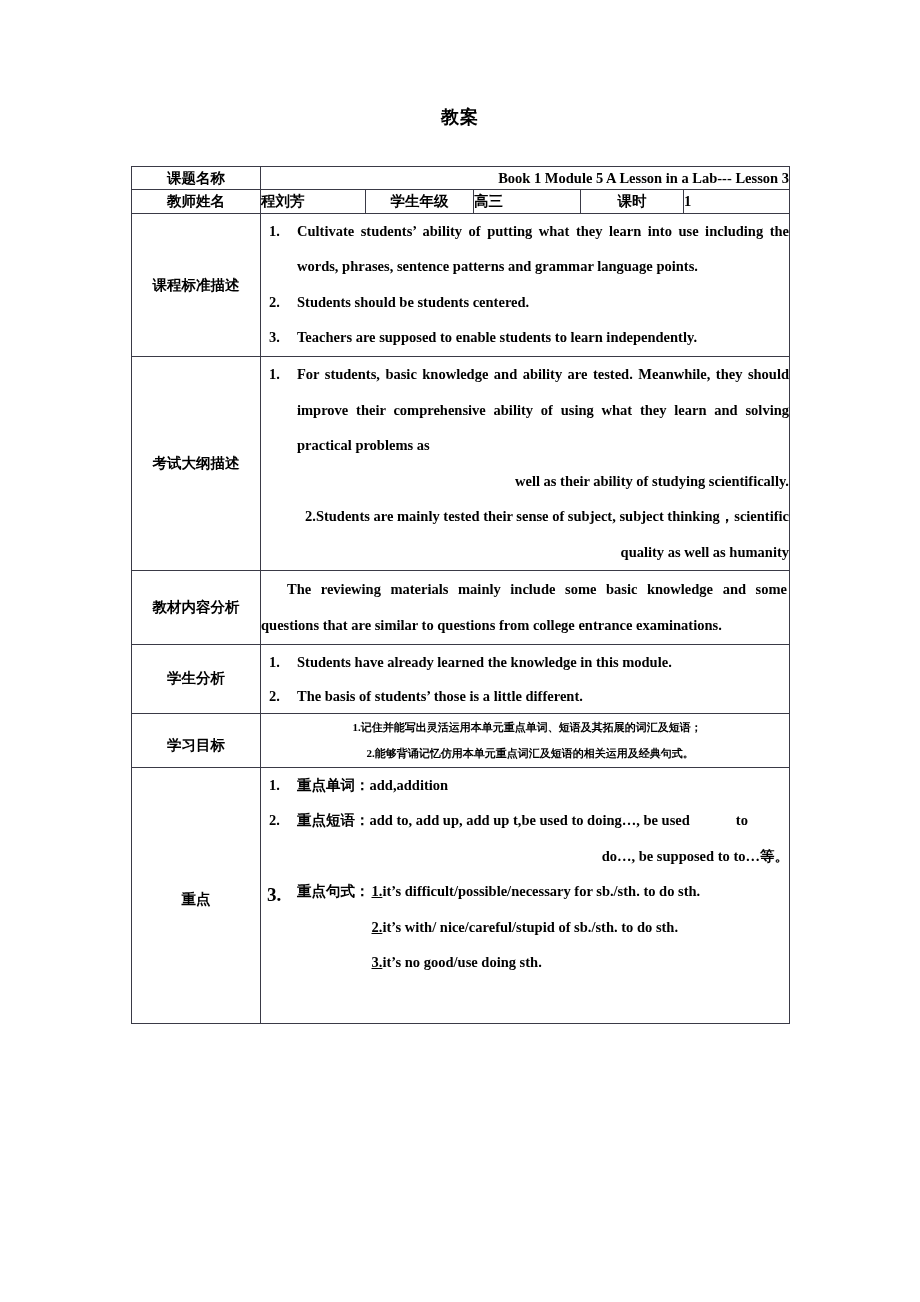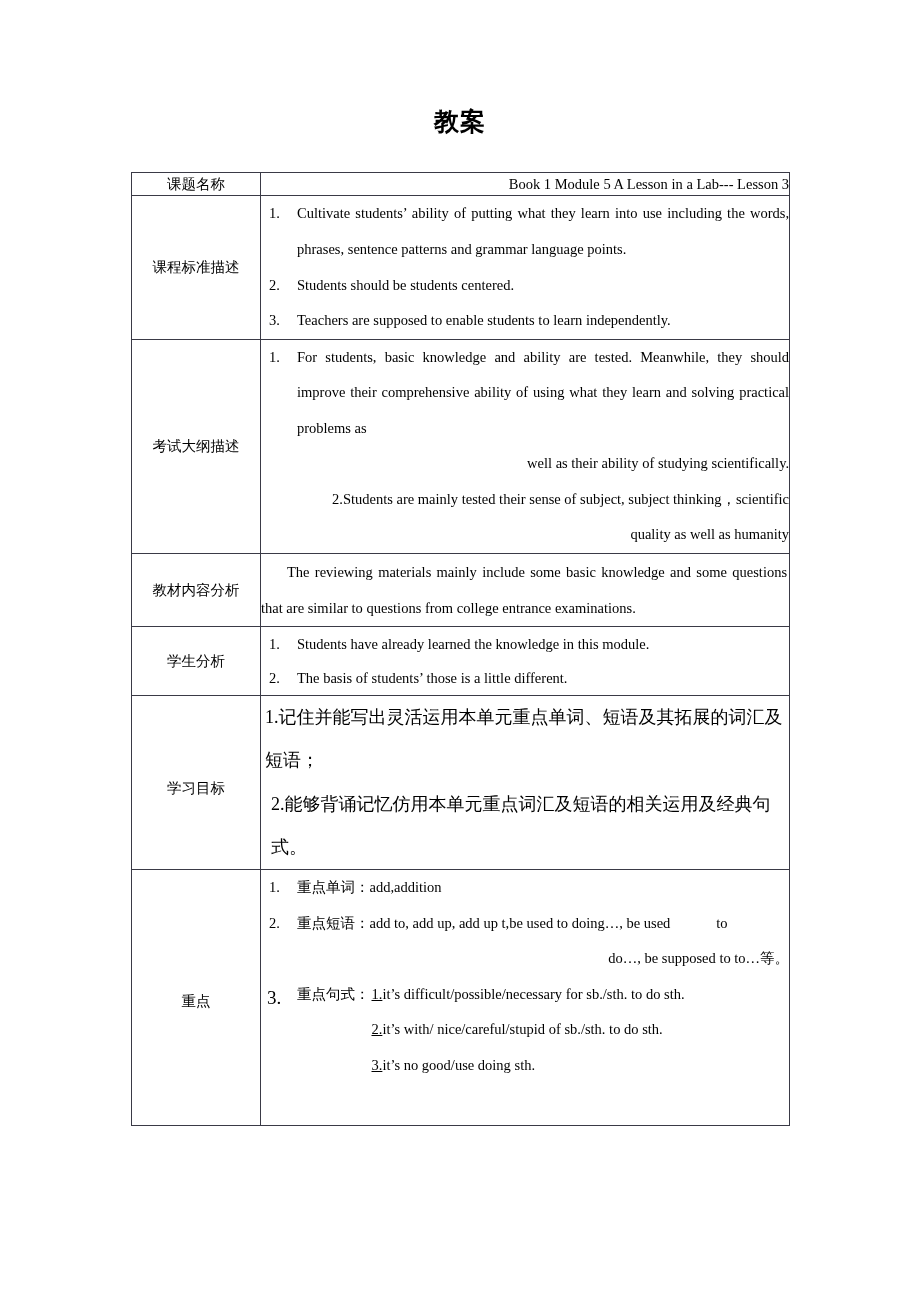--- a/index.html
+++ b/index.html
@@ -19,32 +19,33 @@
     width: 920px;
     height: 1302px;
     box-sizing: border-box;
   }
   .doc-title {
     position: absolute;
     left: 0;
     top: 108px;
     width: 920px;
     text-align: center;
-    font-size: 25px;
+    font-size: 18px;
     font-weight: bold;
     letter-spacing: 1px;
     line-height: 1.1;
   }
   table.lesson-table {
     position: absolute;
     left: 131px;
-    top: 172px;
+    top: 166px;
     width: 658px;
     border-collapse: collapse;
     table-layout: fixed;
+    font-weight: bold;
   }
   table.lesson-table td {
     border: 1px solid #3a3a46;
     padding: 0;
     vertical-align: middle;
     font-size: 14.5px;
     line-height: 1.55;
   }
   .lbl {
     text-align: center;
@@ -109,22 +110,23 @@
   }
   .first-indent {
     text-indent: 26px;
     text-align: justify;
     text-justify: inter-word;
     line-height: 2.5;
     padding: 0 2px 0 0;
   }
   .cn-line {
     line-height: 2.4;
-    font-size: 18px;
+    font-size: 11px;
     padding-left: 4px;
+    text-align: center;
   }
   .cn-line.sub {
     padding-left: 10px;
   }
   .kw-label {
     white-space: nowrap;
   }
   .big-num {
     font-size: 19px;
     position: absolute;
@@ -182,20 +184,28 @@
       <col style="width:103px">
       <col style="width:106px">
     </colgroup>
 
     <tbody>
         <tr>
       <td class="lbl">课题名称</td>
       <td class="val" colspan="5">Book 1 Module 5 A Lesson in a Lab--- Lesson 3</td>
     </tr>
 
+    <tr>
+      <td class="lbl">教师姓名</td>
+      <td class="val-c">程刘芳</td>
+      <td class="lbl">学生年级</td>
+      <td class="val-c">高三</td>
+      <td class="lbl">课时</td>
+      <td class="val-c">1</td>
+    </tr>
 
     <tr>
       <td class="lbl-top">课程标准描述</td>
       <td class="cell-body" colspan="5">
         <ul class="numlist">
           <li>
             <span class="num">1.</span>
             <span>Cultivate students’ ability of putting what they learn into use including the words, phrases, sentence patterns and grammar language points.</span>
           </li>
           <li>

